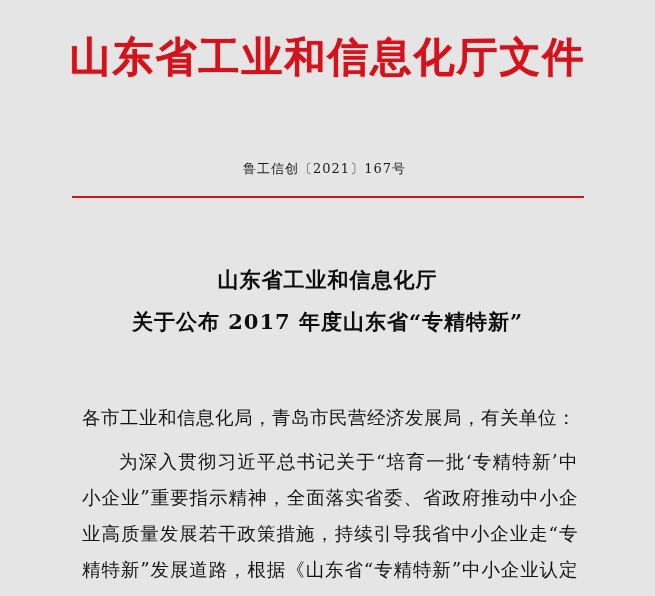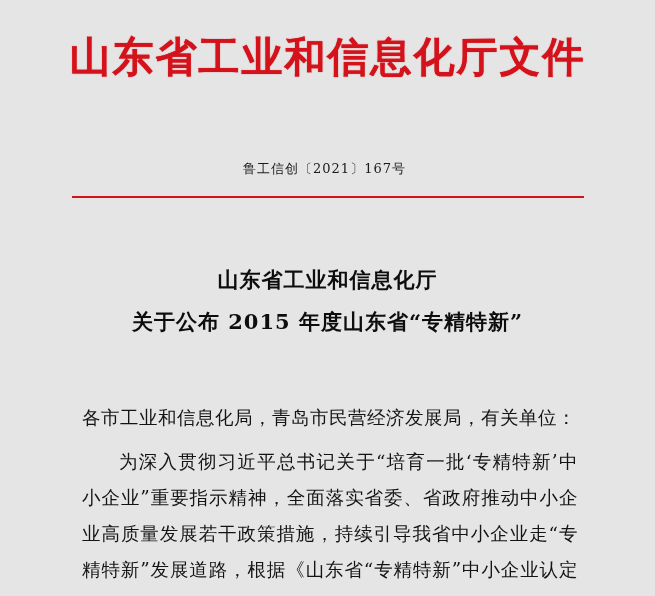--- a/index.html
+++ b/index.html
@@ -103,21 +103,21 @@
 <div class="page">
 
   <div class="masthead">山东省工业和信息化厅文件</div>
 
   <div class="doc-number">鲁工信创〔2021〕167号</div>
 
   <div class="red-rule"></div>
 
   <div class="title-block">
     <div>山东省工业和信息化厅</div>
-    <div>关于公布 2015 年度山东省“专精特新”</div>
+    <div>关于公布 2017 年度山东省“专精特新”</div>
   </div>
 
   <div class="body-text clipped">
     <p>各市工业和信息化局，青岛市民营经济发展局，有关单位：</p>
     <p class="indent">为深入贯彻习近平总书记关于“培育一批‘专精特新’中小企业”重要指示精神，全面落实省委、省政府推动中小企业高质量发展若干政策措施，持续引导我省中小企业走“专精特新”发展道路，根据《山东省“专精特新”中小企业认定管理办法》(鲁工信发〔2020〕7号) 和《关于组织推荐第三批专精</p>
   </div>
 
 </div>
 
 </body></html>

